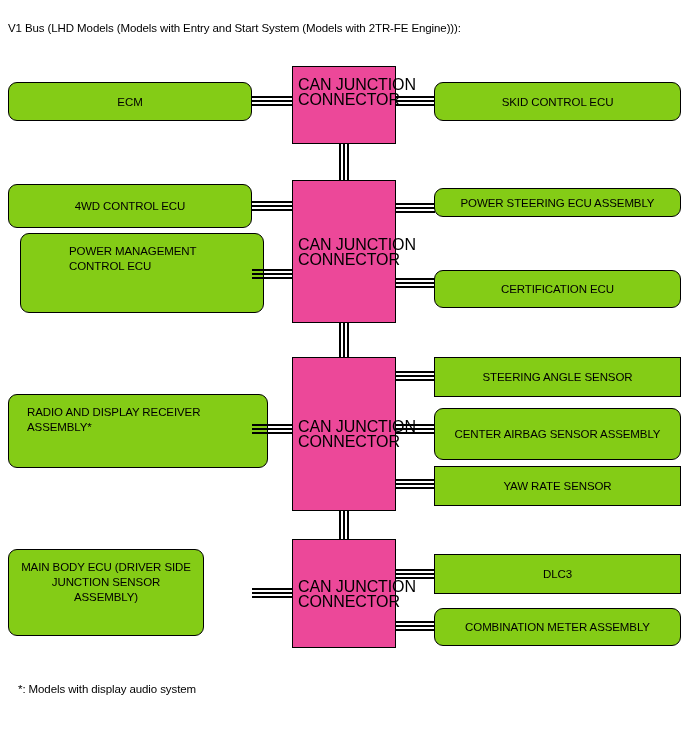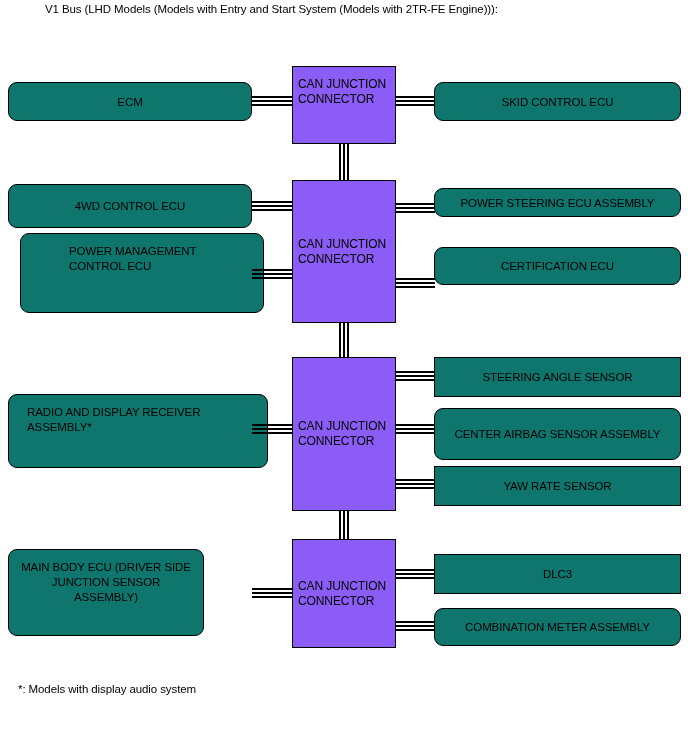--- a/index.html
+++ b/index.html
@@ -15,42 +15,41 @@
   #page {
     position: relative;
     width: 688px;
     height: 755px;
     background: #ffffff;
     overflow: hidden;
   }
   .caption {
     position: absolute;
     left: 8px;
-    top: 2px;
+    top: 21px;
     font-size: 11.5px;
     line-height: 14px;
     white-space: nowrap;
     letter-spacing: -0.1px;
-    margin-left: 37px;
   }
   .footnote {
     position: absolute;
     left: 18px;
     top: 682px;
     font-size: 11.5px;
     line-height: 14px;
     white-space: nowrap;
     letter-spacing: -0.1px;
   }
 
   
   .node {
     position: absolute;
     border: 1.6px solid #000000;
-    background: #0f766e;
+    background: #84cc16;
     font-size: 11.5px;
     line-height: 15px;
     letter-spacing: -0.1px;
     text-decoration: underline;
   }
   .node.rounded { border-radius: 9px; }
   .node.sharp   { border-radius: 0px; }
 
   .node .label {
     position: absolute;
@@ -67,22 +66,22 @@
   
   .node.tl .label {
     top: 10px;
     text-align: left;
   }
 
   
   .junction {
     position: absolute;
     border: 1.6px solid #000000;
-    background: #8b5cf6;
-    font-size: 12px;
+    background: #ec4899;
+    font-size: 16px;
     line-height: 15px;
     letter-spacing: -0.1px;
   }
   .junction .label {
     position: absolute;
     left: 5px;
     top: 50%;
     transform: translateY(-50%);
     text-align: left;
     white-space: nowrap;
@@ -193,21 +192,21 @@
   <div class="node rounded center" style="left:434px; top:188px; width:247px; height:29px;">
     <div class="label">POWER STEERING ECU ASSEMBLY</div>
   </div>
 
   <div class="bus-h" style="left:396px; top:278px; width:39px;">
       <i class="a"></i>
       <i class="b"></i>
       <i class="c"></i>
     </div>
 
-  <div class="node rounded center" style="left:434px; top:247px; width:247px; height:38px;">
+  <div class="node rounded center" style="left:434px; top:270px; width:247px; height:38px;">
     <div class="label">CERTIFICATION ECU</div>
   </div>
 
   <div class="bus-v" style="left:339px; top:323px; height:35px;">
       <i class="a"></i>
       <i class="b"></i>
       <i class="c"></i>
     </div>
 
   <div class="node rounded tl" style="left:8px; top:394px; width:260px; height:74px;">

